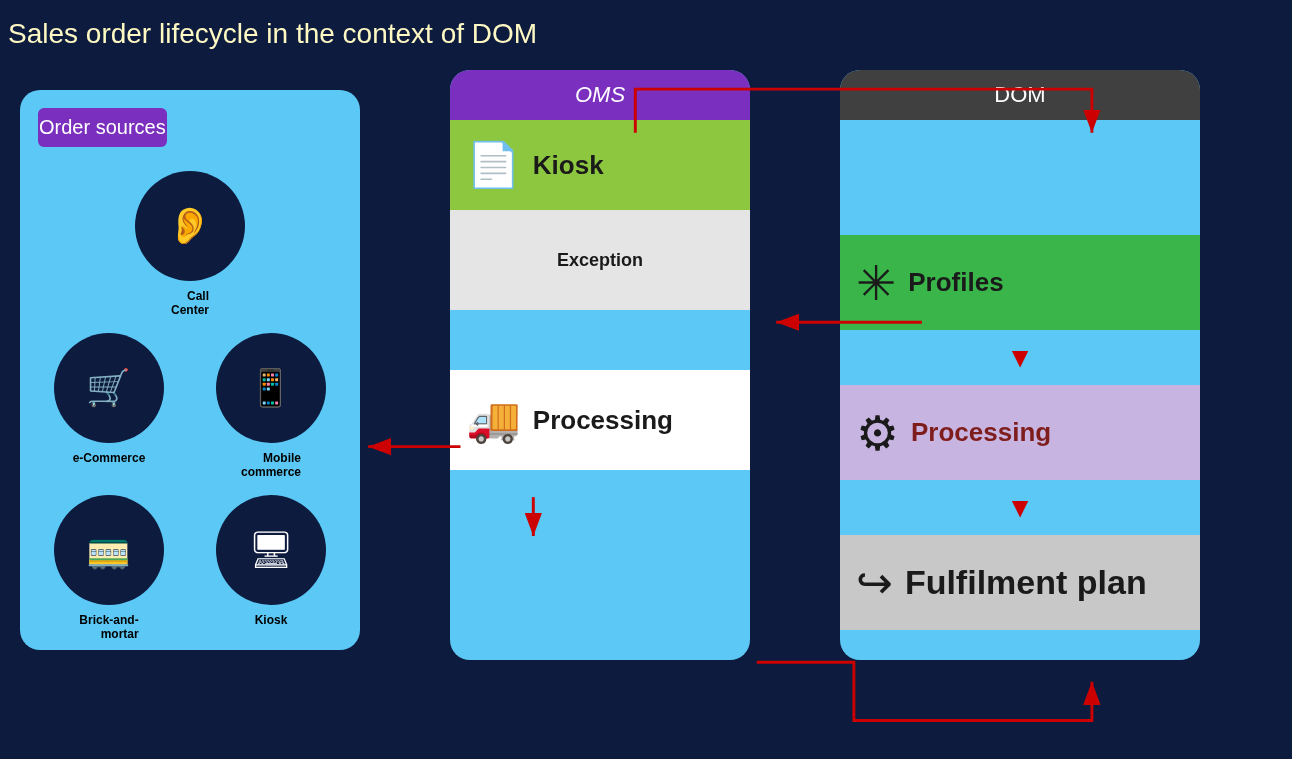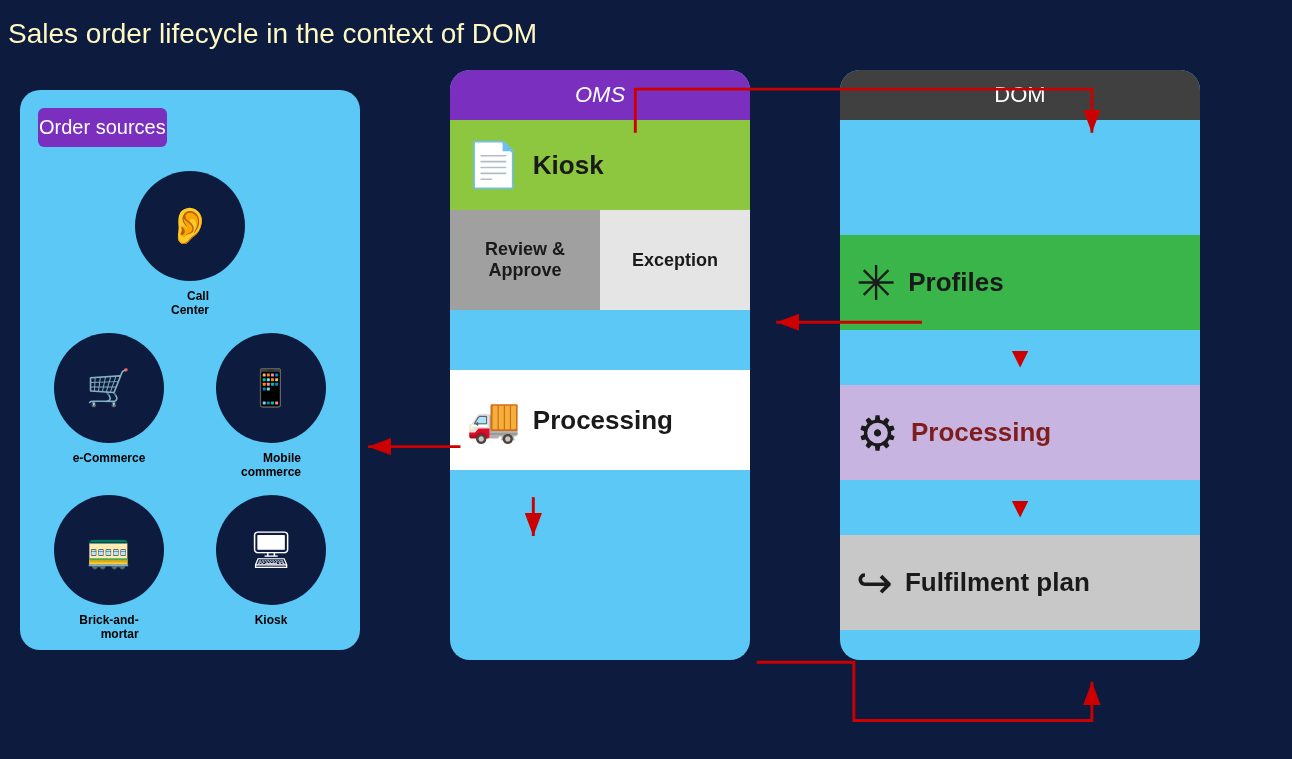--- a/index.html
+++ b/index.html
@@ -269,21 +269,21 @@
       gap: 12px;
       min-height: 95px;
     }
 
     .dom-fulfilment-plan-icon {
       font-size: 44px;
       color: #1a1a1a;
     }
 
     .dom-fulfilment-plan-text {
-      font-size: 26px;
+      font-size: 34px;
       font-weight: 700;
       color: #1a1a1a;
     }
 
     
     .arrows-svg {
       position: absolute;
       top: 0;
       left: 0;
       width: 100%;
@@ -351,23 +351,20 @@
     </div>
   </div>
 
   <div class="oms-box">
     <div class="oms-header">OMS</div>
     <div class="oms-orders">
       <div class="oms-orders-icon">📄</div>
       <div class="oms-orders-text">Kiosk</div>
     </div>
     <div class="oms-middle">
-      <div class="oms-review">
-        <div class="oms-review-text">Review &amp;<br>Approve</div>
-      </div>
       <div class="oms-exception">
         <div class="oms-exception-text">Exception</div>
       </div>
     </div>
     <div class="oms-gap"></div>
     <div class="oms-fulfilment">
       <div class="oms-fulfilment-icon">🚚</div>
       <div class="oms-fulfilment-text">Processing</div>
     </div>
   </div>

